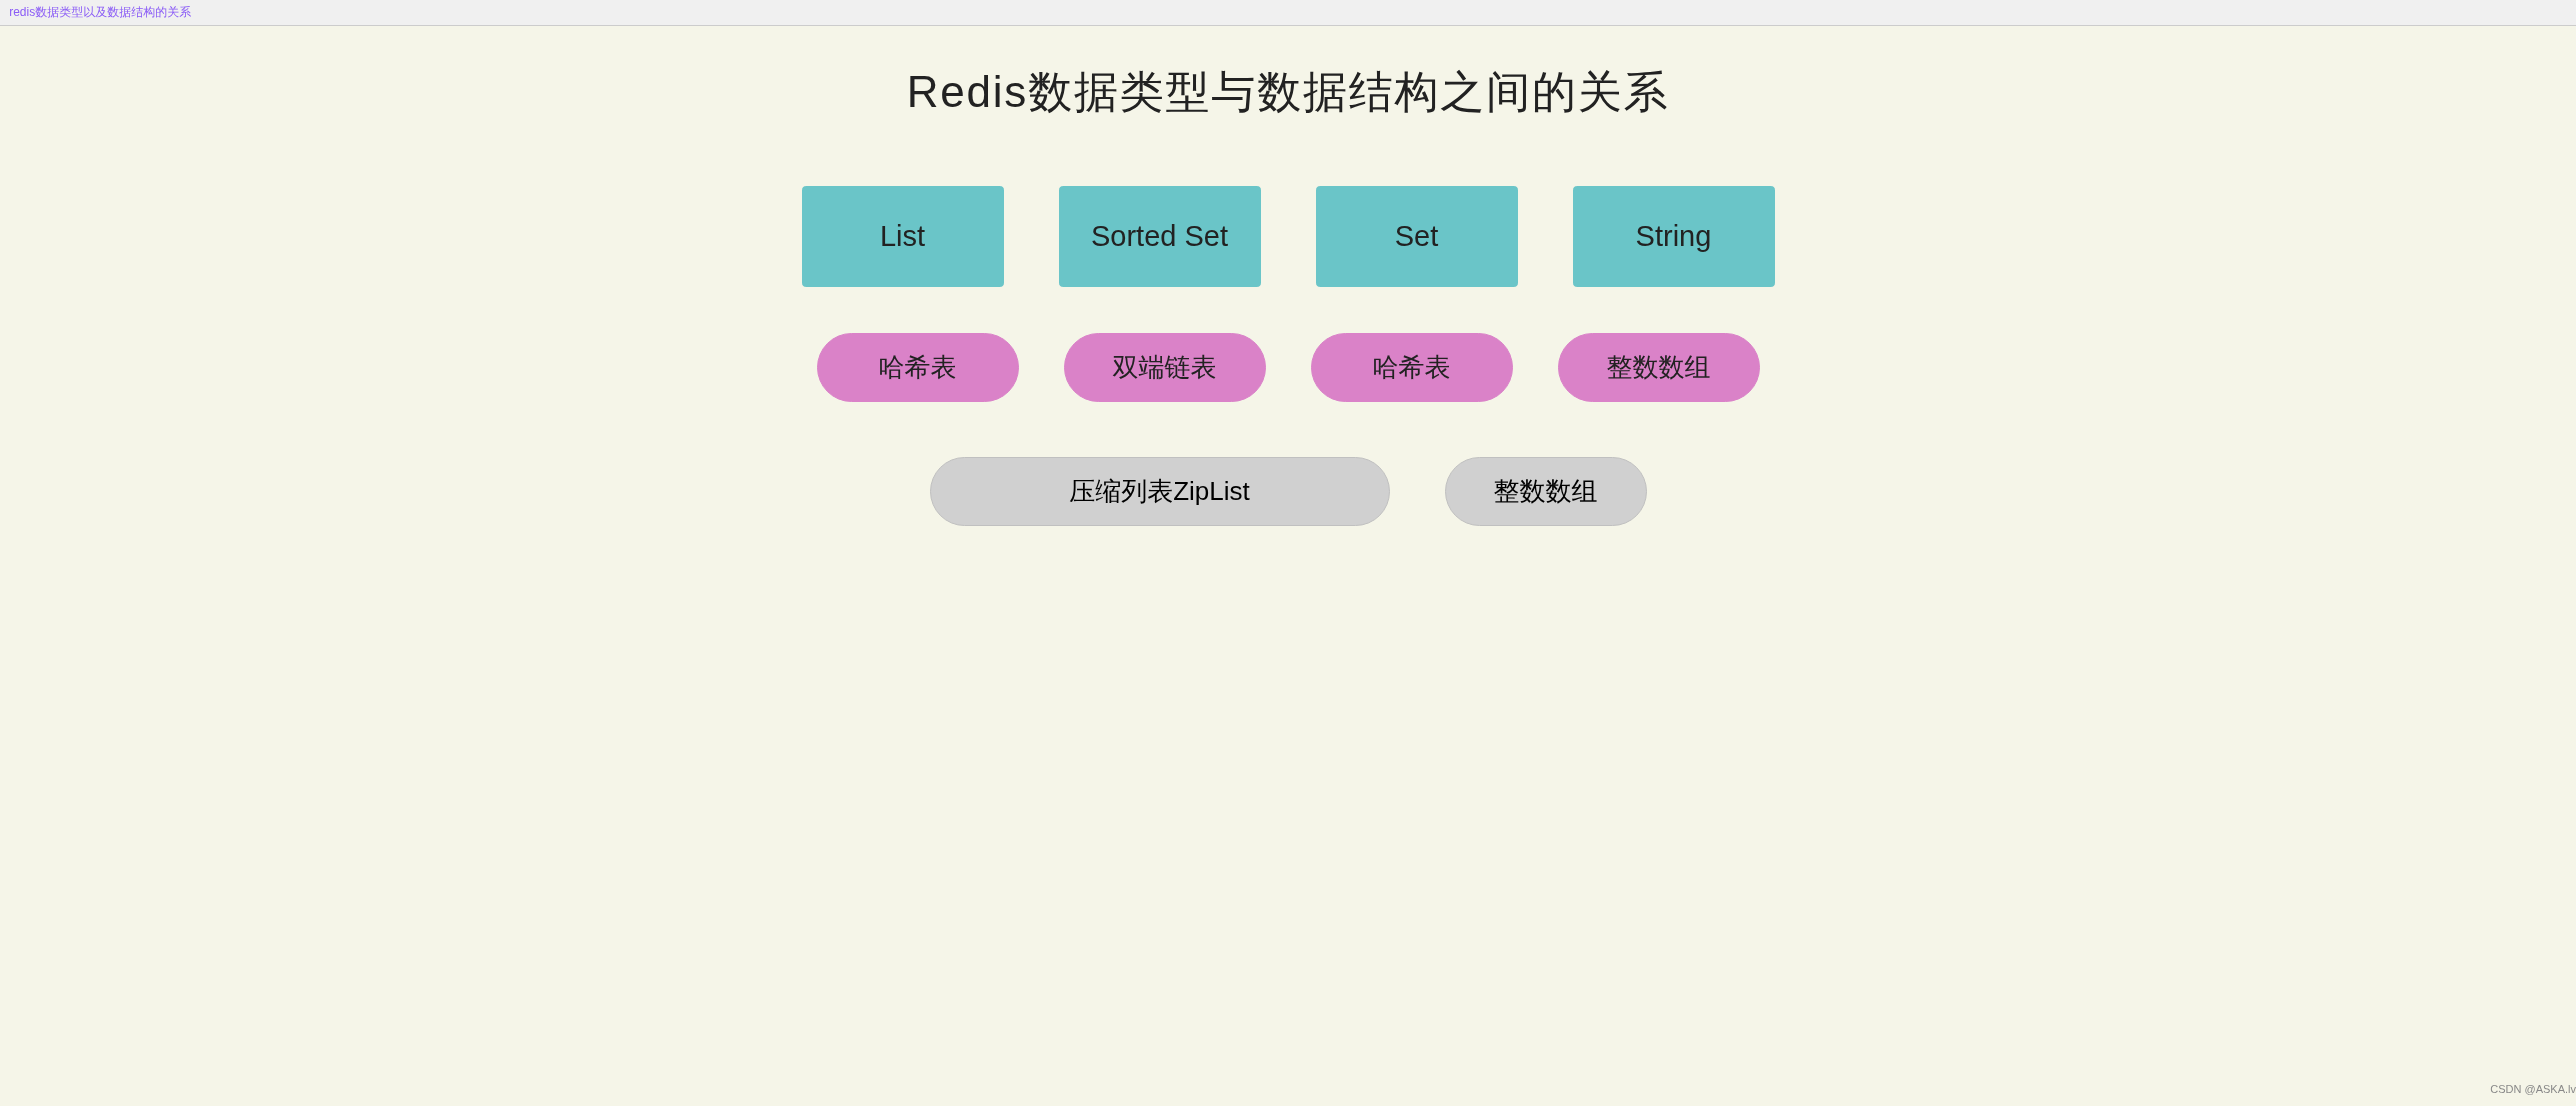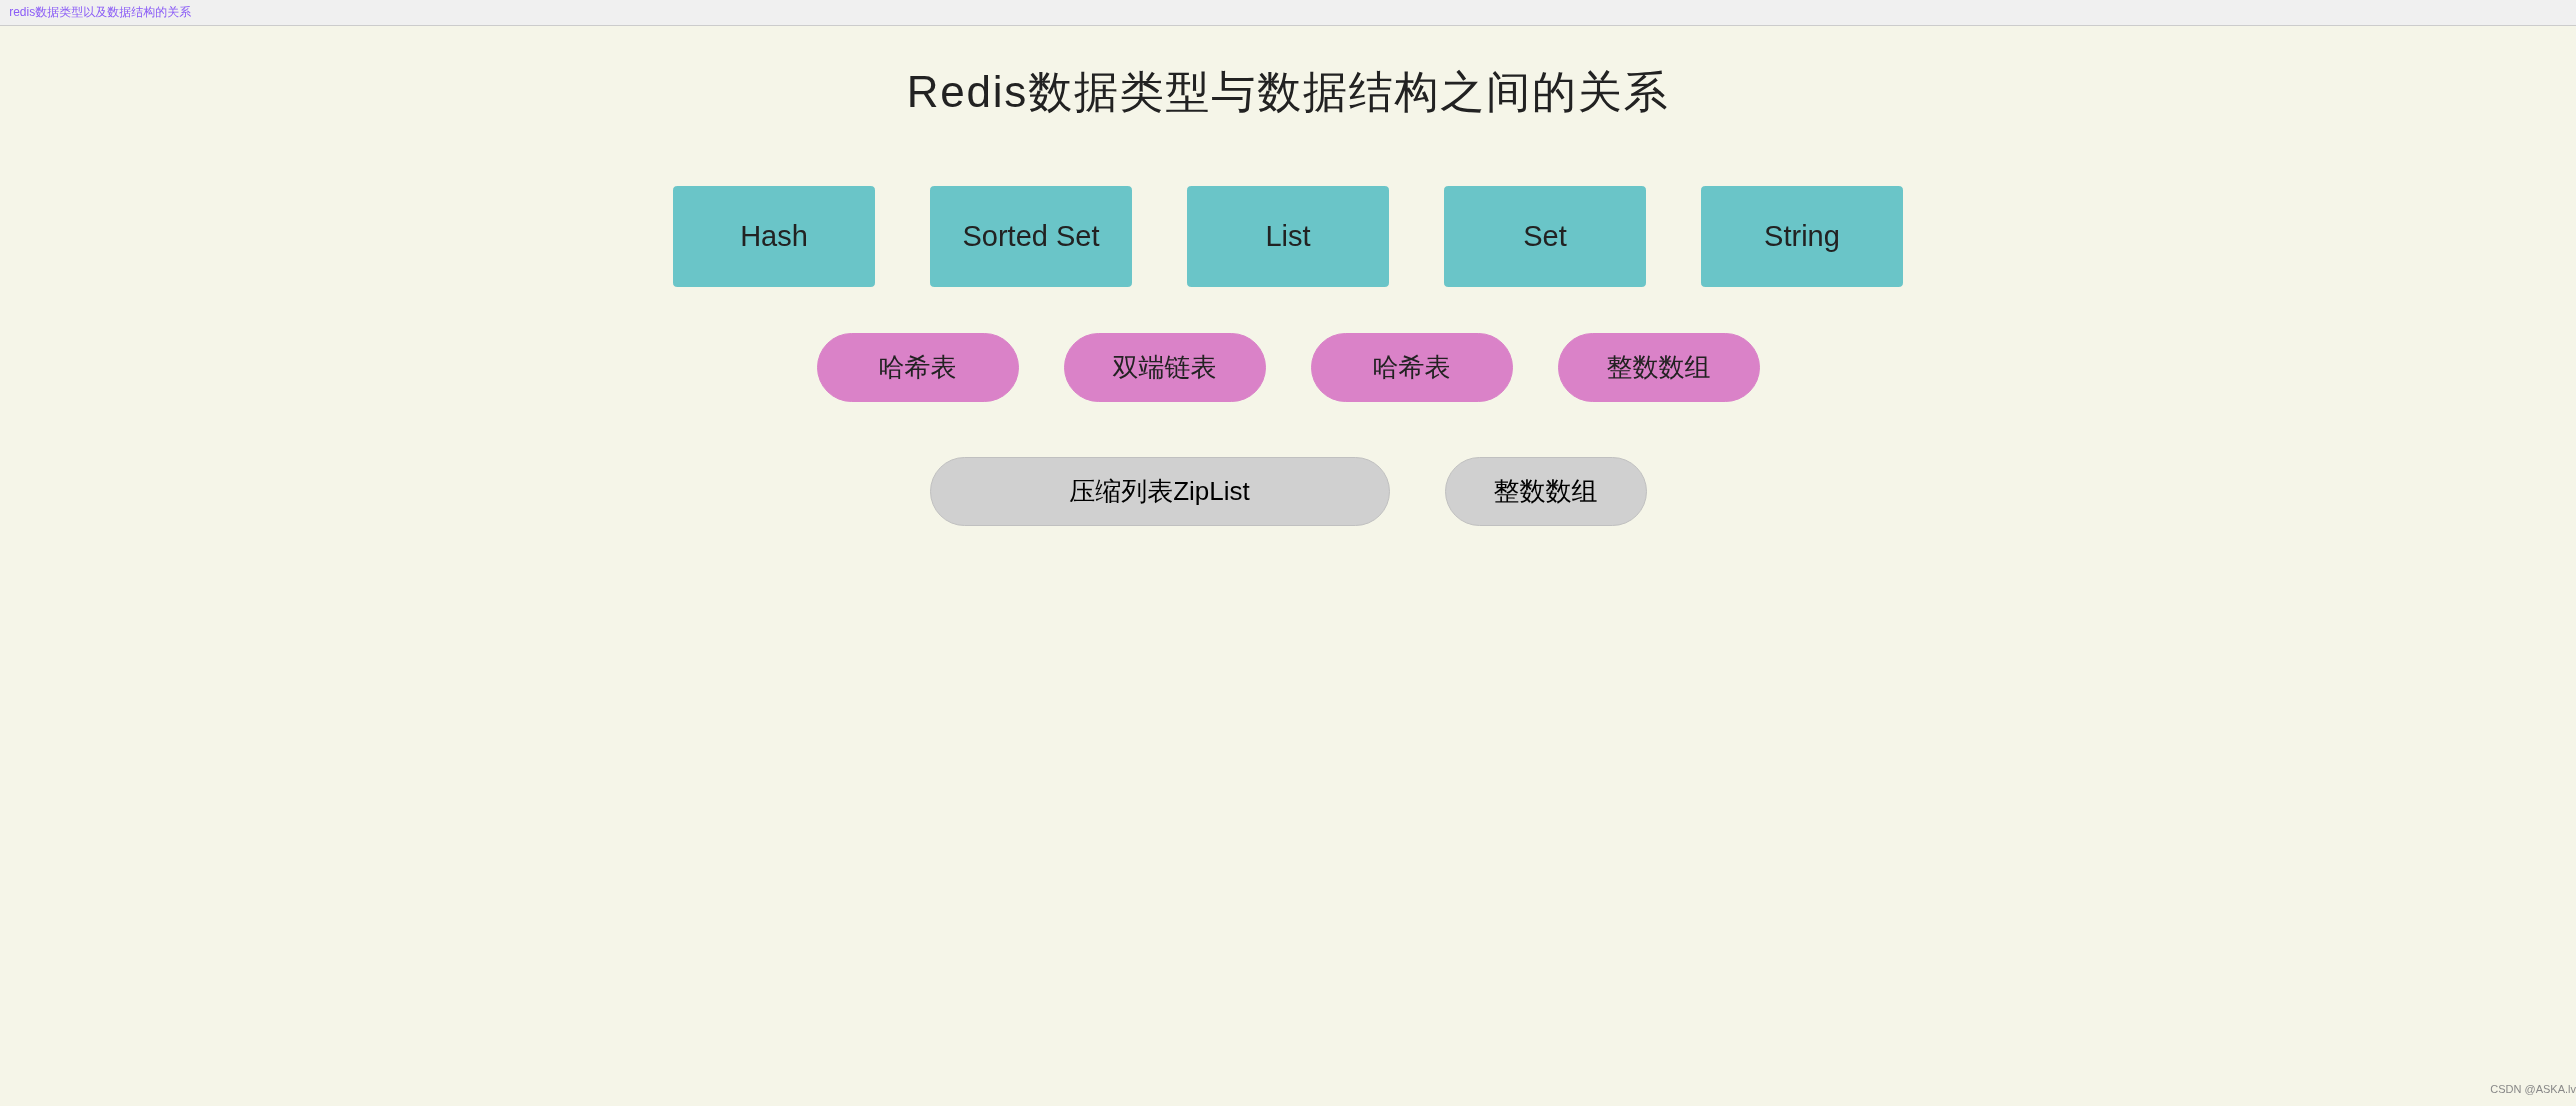--- a/index.html
+++ b/index.html
@@ -130,27 +130,24 @@
   <span>redis数据类型以及数据结构的关系</span>
 </div>
 
 <div class="main-content">
   <h1 class="page-title">Redis数据类型与数据结构之间的关系</h1>
 
   <div style="position: relative; width: 100%; max-width: 1379px; margin: 0 auto;">
 
     <div class="row-top">
       <div class="data-type-box">
-        <span>Hash</span>
+        <span>List</span>
       </div>
       <div class="data-type-box">
         <span>Sorted Set</span>
-      </div>
-      <div class="data-type-box">
-        <span>List</span>
       </div>
       <div class="data-type-box">
         <span>Set</span>
       </div>
       <div class="data-type-box">
         <span>String</span>
       </div>
     </div>
 
     <div class="row-middle">

